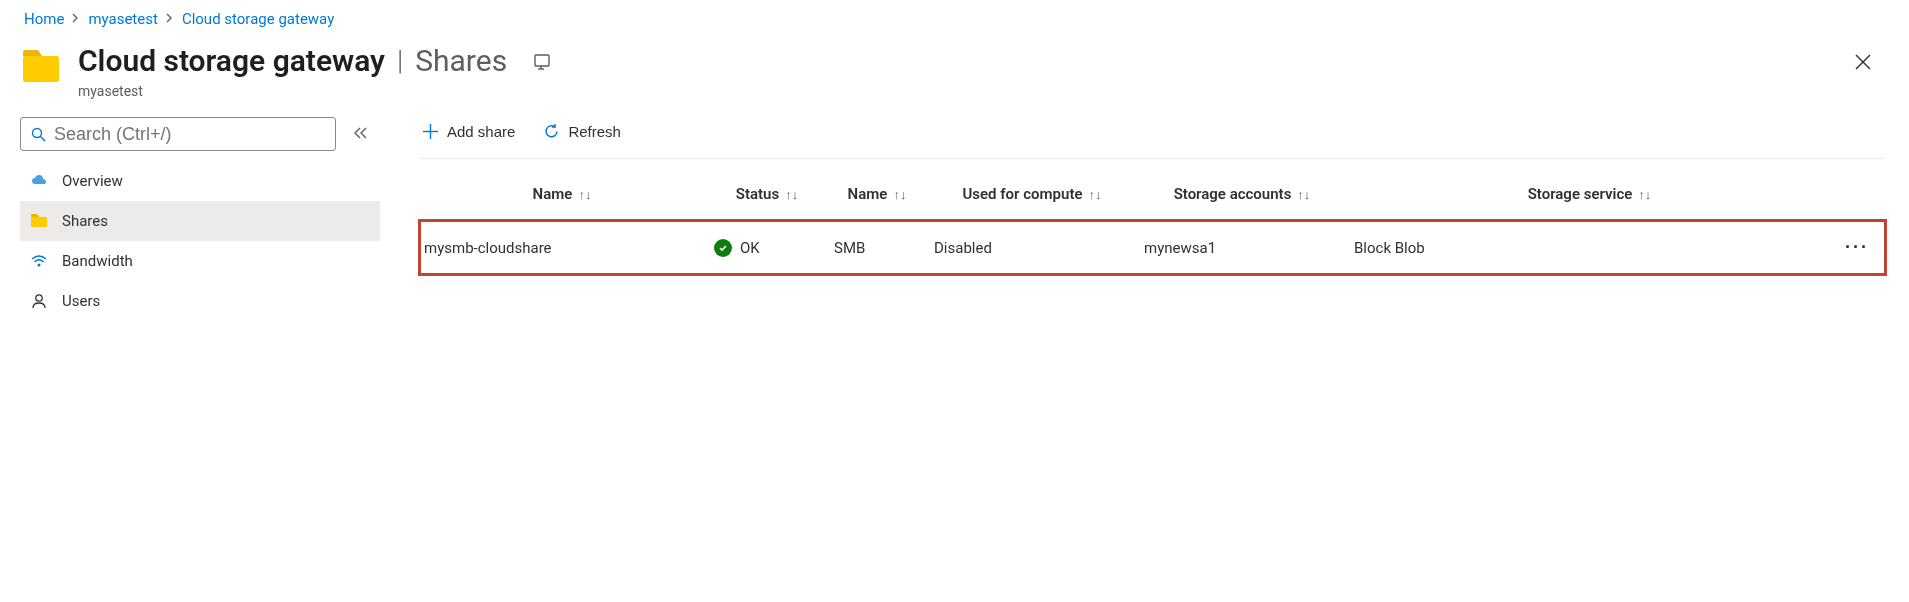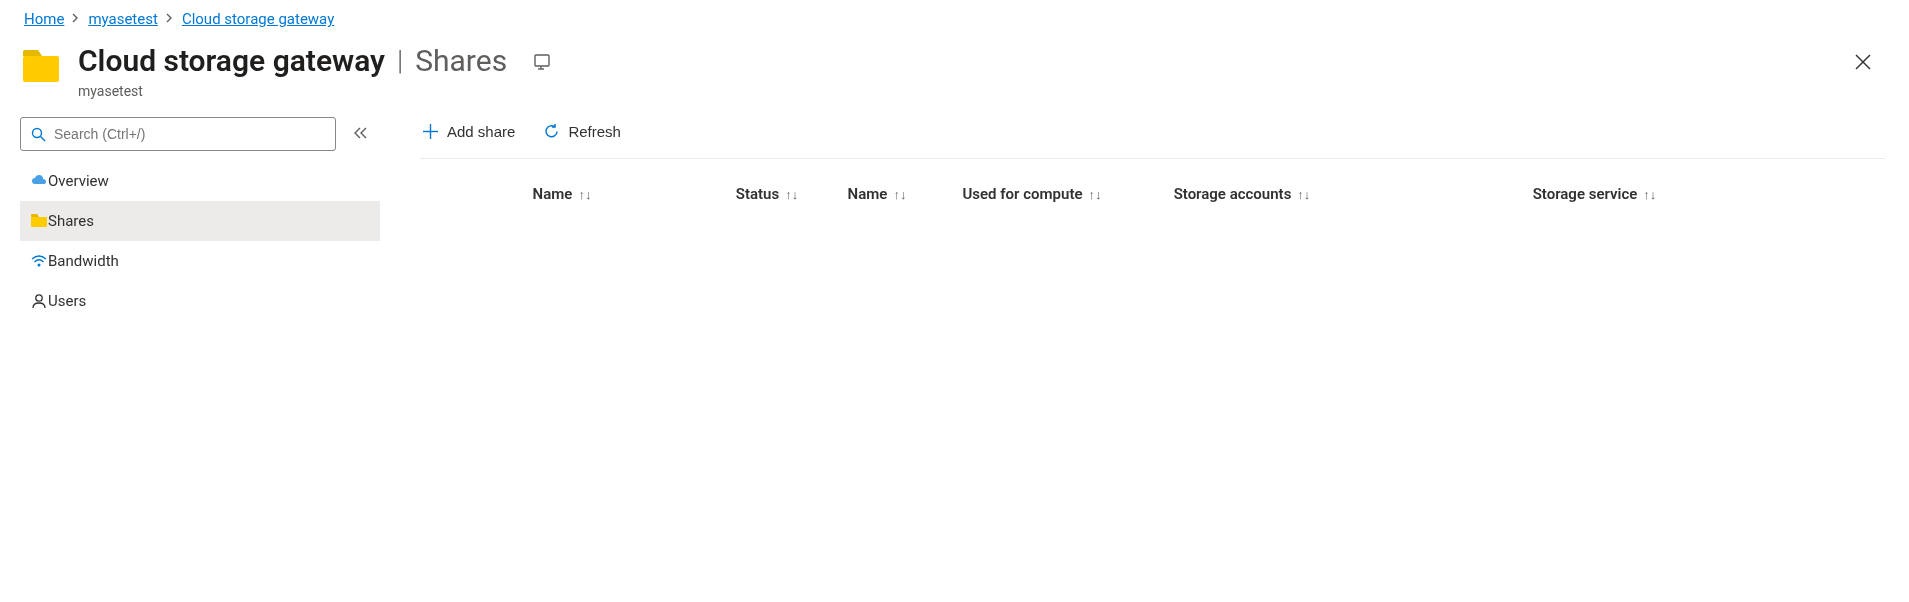--- a/index.html
+++ b/index.html
@@ -14,21 +14,21 @@
   a { text-decoration: none; }
 
   
   .breadcrumb {
     display: flex;
     align-items: center;
     gap: 6px;
     padding: 10px 24px 8px 24px;
     font-size: 15px;
   }
-  .breadcrumb a { color: #0078d4; text-decoration: underline; }
+  .breadcrumb a { color: #0078d4; }
   .breadcrumb .chev { color: #605e5c; font-size: 12px; padding: 0 2px; }
 
   
   .page-header {
     display: flex;
     align-items: flex-start;
     padding: 4px 24px 18px 20px;
   }
   .res-icon {
     width: 42px; height: 42px;
@@ -86,35 +86,36 @@
     border: 1px solid #8a8886;
     border-radius: 3px;
     height: 34px;
     padding: 0 10px;
     background: #fff;
   }
   .search-box svg { flex: 0 0 auto; }
   .search-box input {
     border: none; outline: none;
     flex: 1;
-    font-size: 14px;
+    font-size: 18px;
     color: #323130;
     background: transparent;
     padding-left: 8px;
   }
   .collapse-btn {
     background: none; border: none; cursor: pointer;
     color: #605e5c; font-size: 14px; padding: 4px 6px;
   }
   .nav { list-style: none; margin: 0; padding: 0; }
   .nav li {
     display: flex; align-items: center;
     height: 40px;
     padding: 0 12px 0 10px;
     cursor: pointer;
+    gap: 14px;
     font-size: 15px;
     color: #323130;
   }
   .nav li.active { background: #edebe9; }
   .nav .nav-icon { width: 18px; height: 18px; display: flex; align-items:center; justify-content:center;}
 
   
   .main { flex: 1; padding: 0 24px 0 40px; }
   .toolbar {
     display: flex; align-items: flex-start; gap: 24px;
@@ -314,16 +315,34 @@
           <th style="width:210px">
             <span>Storage accounts</span><span class="sort">↑↓</span>
           </th>
           <th>
             <span>Storage service</span><span class="sort">↑↓</span>
           </th>
           <th class="actions-col"></th>
         </tr>
       </thead>
       <tbody>
+        <tr class="highlight">
+          <td>mysmb-cloudshare</td>
+          <td>
+              <div class="status-cell">
+            <span class="ok-badge">
+                  <svg width="10" height="10" viewBox="0 0 10 10">
+                    <path d="M2 5 L4 7 L8 3" stroke="#fff" stroke-width="1.6" fill="none"></path>
+                  </svg>
+                </span>
+            <span>OK</span>
+          </div>
+            </td>
+          <td>SMB</td>
+          <td>Disabled</td>
+          <td>mynewsa1</td>
+          <td>Block Blob</td>
+          <td class="actions-col"><button class="row-actions">···</button></td>
+        </tr>
       </tbody>
     </table>
   </main>
 </div>
 
 </body></html>

